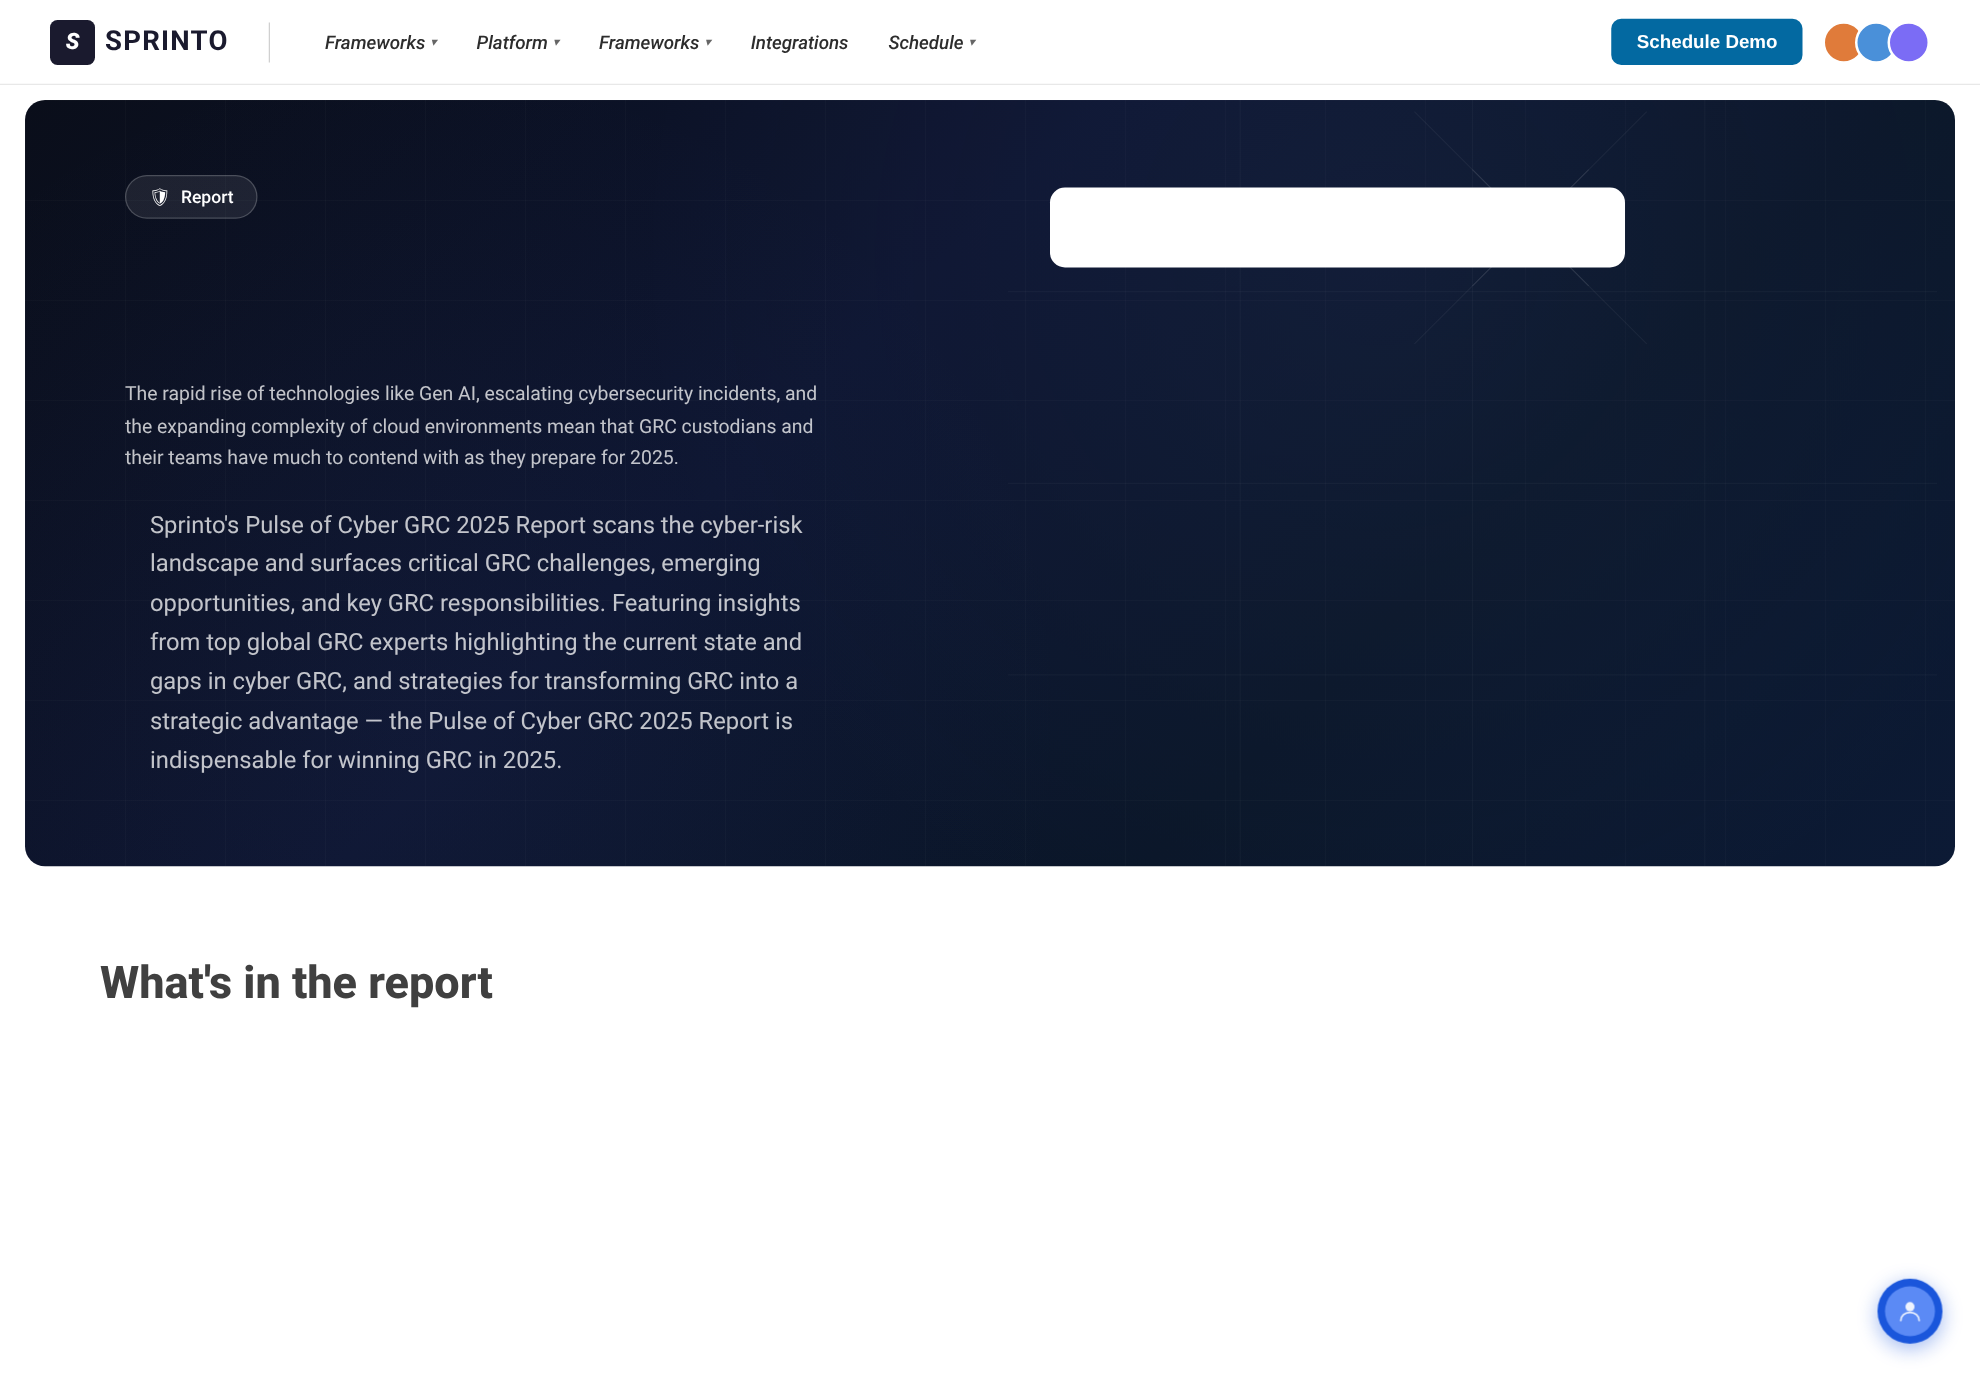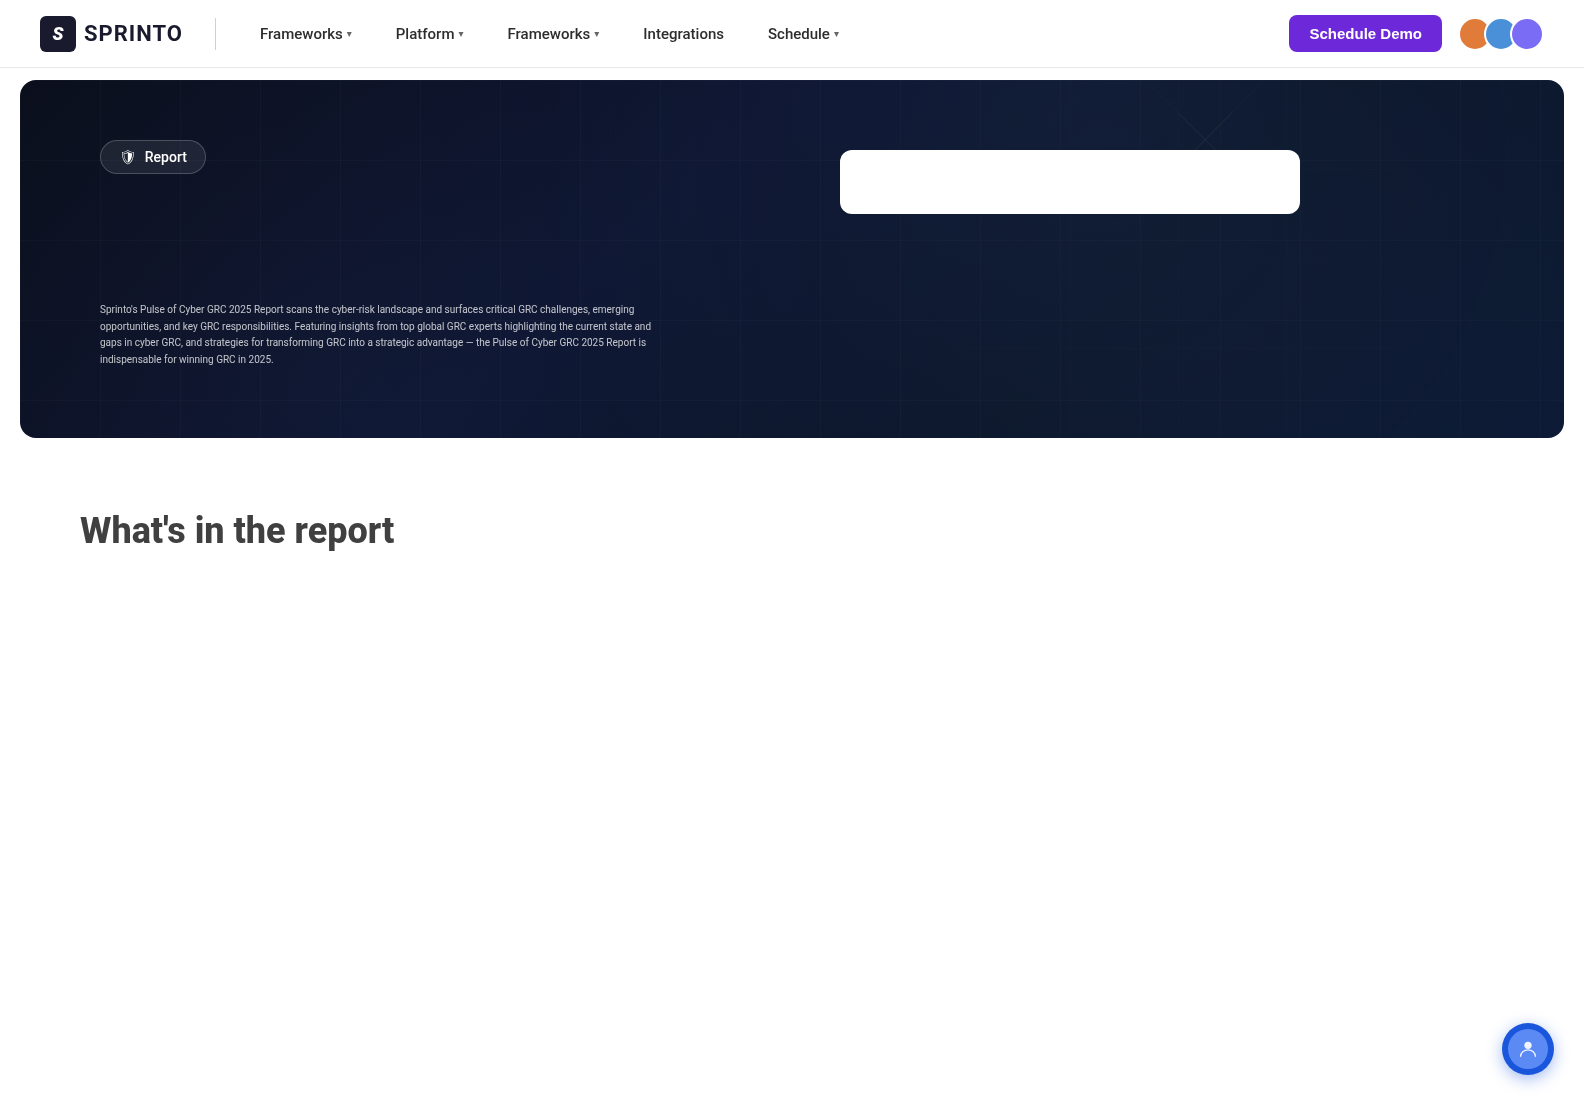--- a/index.html
+++ b/index.html
@@ -64,21 +64,22 @@
 
     .nav-divider {
       width: 1px;
       height: 32px;
       background: #d0d0d0;
     }
 
     .nav-links {
       display: flex;
       align-items: flex-start;
-      gap: 20px;
+      gap: 8px;
+      font-style: italic;
     }
 
     .nav-item {
       display: flex;
       align-items: center;
       gap: 4px;
       padding: 8px 12px;
       cursor: pointer;
       font-size: 15px;
       color: #2d2d2d;
@@ -91,21 +92,21 @@
       color: #666;
     }
 
     .navbar-right {
       display: flex;
       align-items: center;
       gap: 16px;
     }
 
     .schedule-demo-btn {
-      background: #6d28d9;
+      background: #0369a1;
       color: white;
       border: none;
       border-radius: 8px;
       padding: 10px 20px;
       font-size: 15px;
       font-weight: 600;
       cursor: pointer;
       white-space: nowrap;
     }
 
@@ -224,23 +225,24 @@
     .hero-description {
       color: rgba(255, 255, 255, 0.75);
       font-size: 15.5px;
       line-height: 1.65;
       margin-bottom: 24px;
       max-width: 560px;
     }
 
     .hero-description-2 {
       color: rgba(255, 255, 255, 0.75);
-      font-size: 10px;
+      font-size: 19px;
       line-height: 1.65;
       max-width: 560px;
+      margin-left: 20px;
     }
 
     
     .form-card {
       background: #ffffff;
       border-radius: 12px;
       padding: 32px;
       width: 100%;
       min-height: 60px;
     }
@@ -360,20 +362,21 @@
 
   <div class="hero-content">
     <div class="hero-left">
       <div class="report-badge">
         <span>🛡</span>
         <span>Report</span>
       </div>
       <h1 class="hero-title">
         <br>
       </h1>
+      <p class="hero-description">The rapid rise of technologies like Gen AI, escalating cybersecurity incidents, and the expanding complexity of cloud environments mean that GRC custodians and their teams have much to contend with as they prepare for 2025.</p>
       <p class="hero-description-2">Sprinto's Pulse of Cyber GRC 2025 Report scans the cyber-risk landscape and surfaces critical GRC challenges, emerging opportunities, and key GRC responsibilities. Featuring insights from top global GRC experts highlighting the current state and gaps in cyber GRC, and strategies for transforming GRC into a strategic advantage — the Pulse of Cyber GRC 2025 Report is indispensable for winning GRC in 2025.</p>
     </div>
     <div class="hero-right">
       <div class="form-card">
         
       </div>
     </div>
   </div>
 </section>
 

